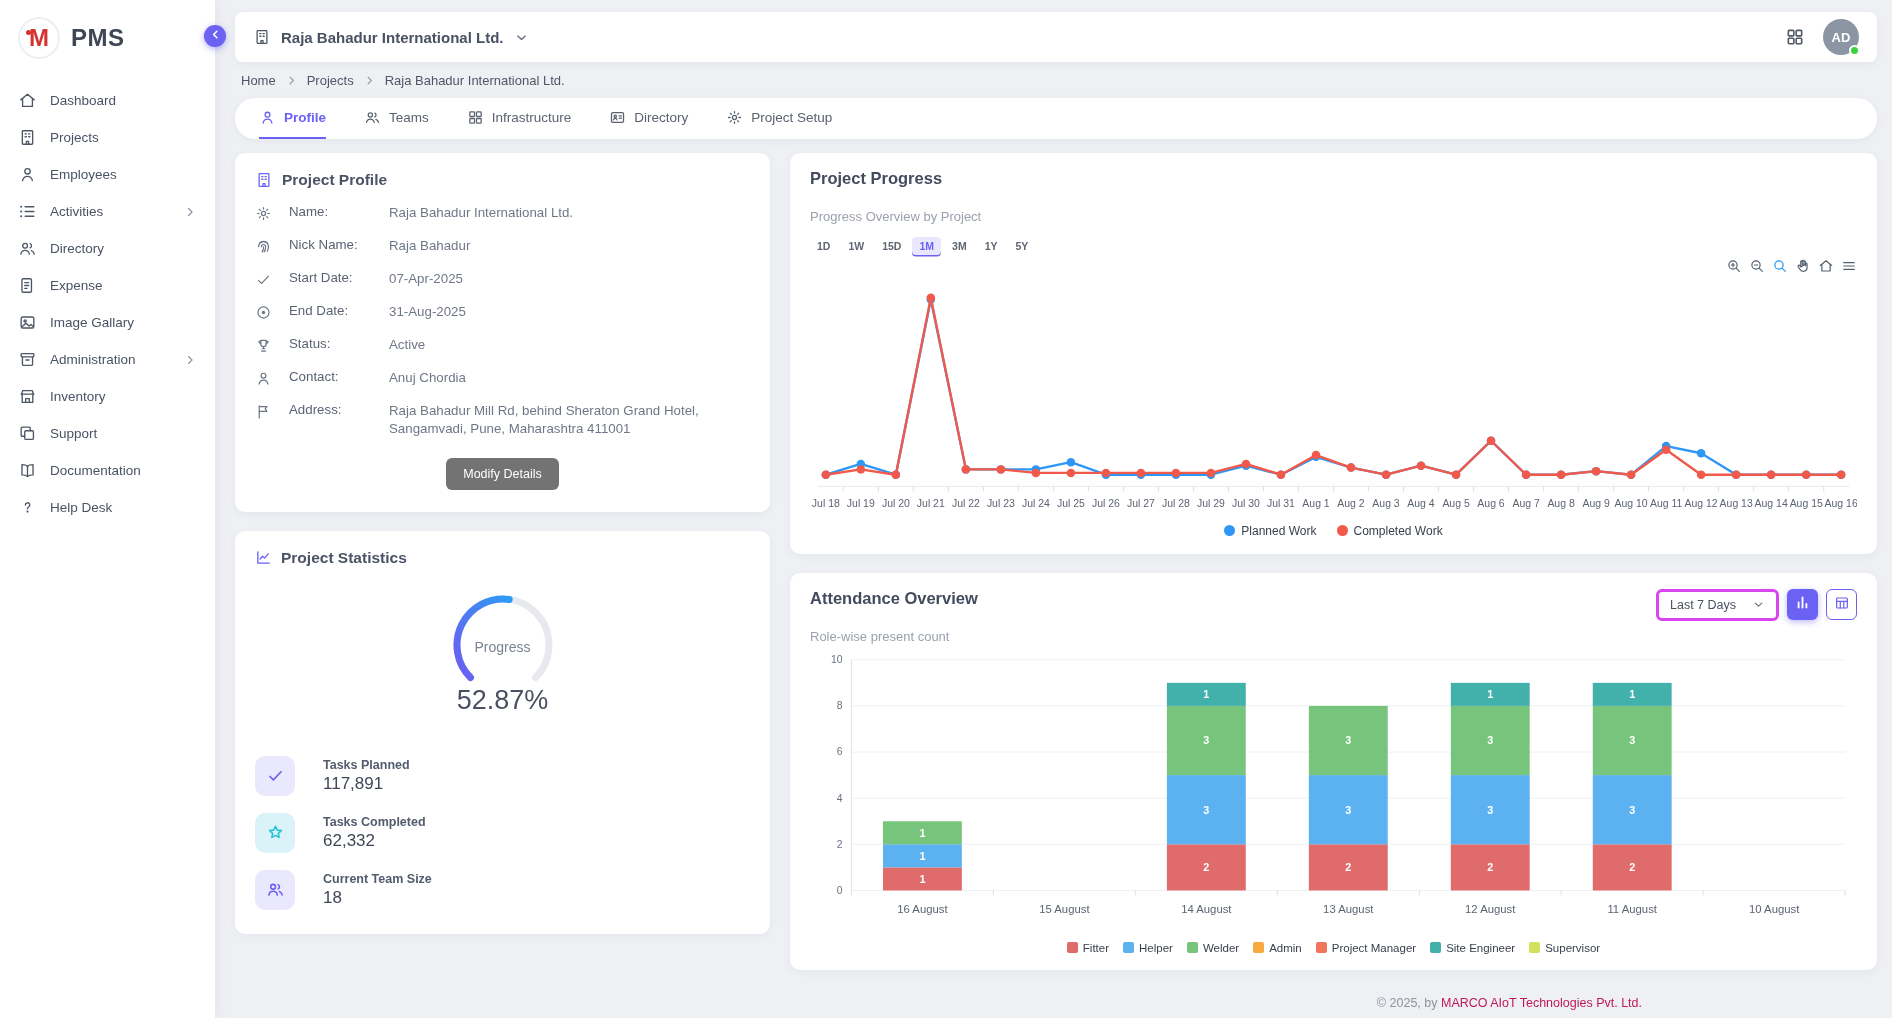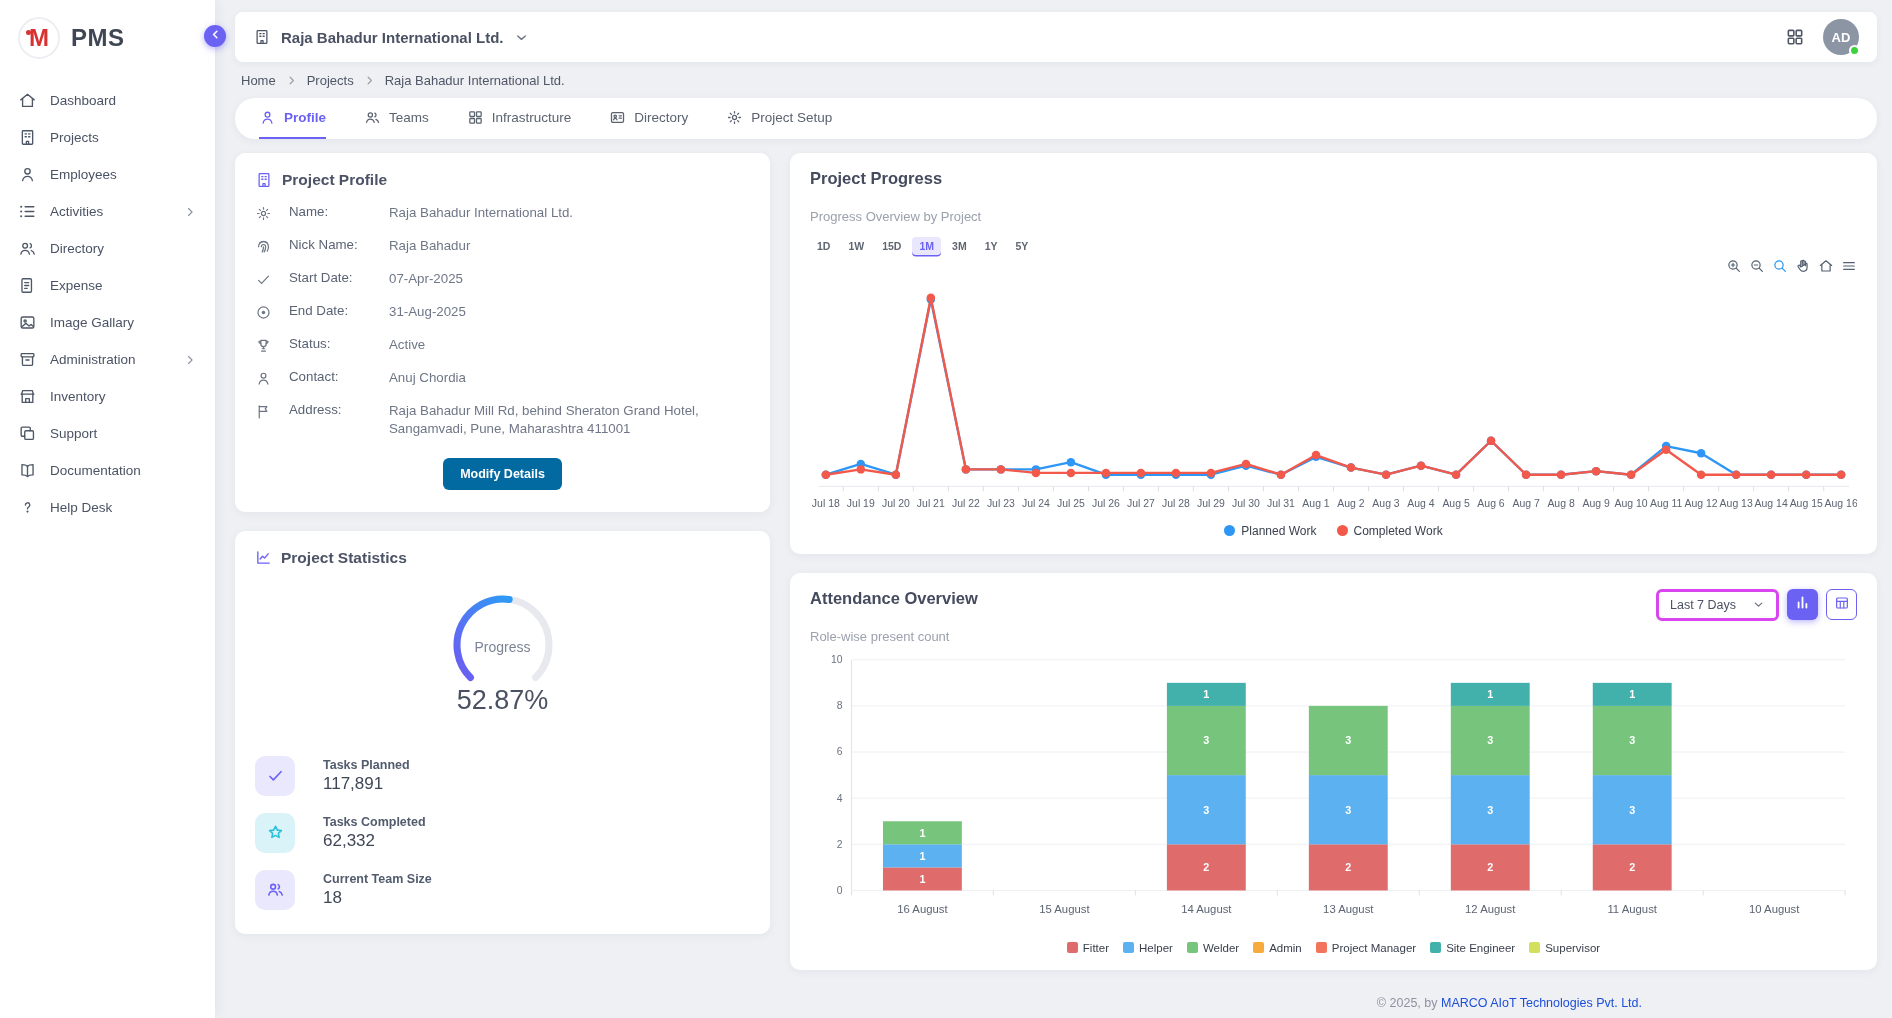--- a/index.html
+++ b/index.html
@@ -38,21 +38,21 @@
   .card{background:#fff;border-radius:10px;box-shadow:0 2px 10px rgba(25,30,60,.05)}
   .card-title{display:flex;align-items:center;gap:9px;font-size:15.5px;font-weight:700;color:#4c5366}
   .card-title .ti{display:flex;color:#6b61f3}
   
   .profile-card{padding:18px 20px 20px}
   .fields{margin-top:6px}
   .field-row{display:grid;grid-template-columns:20px 86px 1fr;column-gap:14px;align-items:start;margin-top:15px;font-size:13.3px}
   .field-row .fi{display:flex;color:#6d7584;margin-top:1px}
   .field-row .flab{color:#5a6374}
   .field-row .fval{color:#6f7787;line-height:1.35}
-  .modify-btn{display:block;margin:20px auto 2px;background:#0369a1;color:#fff;border:none;font-size:12.5px;font-weight:700;padding:9px 17px;border-radius:6px;cursor:pointer;font-family:inherit}
+  .modify-btn{display:block;margin:20px auto 2px;background:#737373;color:#fff;border:none;font-size:12.5px;font-weight:400;padding:9px 17px;border-radius:6px;cursor:pointer;font-family:inherit}
   
   .stats-card{padding:18px 20px 24px}
   .gauge-wrap{position:relative;width:190px;margin:14px auto 0;text-align:center}
   .gauge-label{position:absolute;left:0;right:0;top:58px;font-size:14px;font-weight:400;color:#7c8494}
   .gauge-pct{font-size:27px;color:#4a5162;margin-top:-12px;text-align:center}
   .stat-items{margin-top:40px;display:flex;flex-direction:column;gap:17px}
   .stat-item{display:flex;align-items:center;gap:28px}
   .stat-ic{width:40px;height:40px;border-radius:10px;display:flex;align-items:center;justify-content:center}
   .stat-ic.purple{background:#eae8fd;color:#6b61f3}
   .stat-ic.cyan{background:#d9f3f8;color:#29c0d8}
@@ -74,21 +74,21 @@
   .legend-sq{width:11px;height:11px;border-radius:2px}
   
   .attendance-card{padding:16px 20px 10px}
   .att-head{display:flex;align-items:flex-start}
   .att-controls{margin-left:auto;display:flex;align-items:center;gap:8px}
   .select-box{display:flex;align-items:center;gap:16px;border:3px solid #d946ef;border-radius:6px;padding:6px 11px;font-size:12.5px;color:#4a5162;cursor:pointer;background:#fff}
   .sq-btn{width:31px;height:31px;border-radius:6px;display:flex;align-items:center;justify-content:center;cursor:pointer}
   .sq-btn.filled{background:#6b61f3;color:#fff;box-shadow:0 2px 6px rgba(107,97,243,.45)}
   .sq-btn.outline{background:#fff;border:1.5px solid #6b61f3;color:#6b61f3}
   .footer{margin-top:7px;text-align:right;padding-right:235px;font-size:12.5px;color:#8d93a0}
-  .footer .co{color:#1d4ed8;cursor:pointer}
+  .footer .co{color:#be185d;cursor:pointer}
   svg.chart{display:block;width:100%}
 </style>
 </head>
 <body>
 
 <div class="page">
 
   <aside class="sidebar">
     <div class="logo-row">
       <div class="logo-badge"><i></i>M</div>

